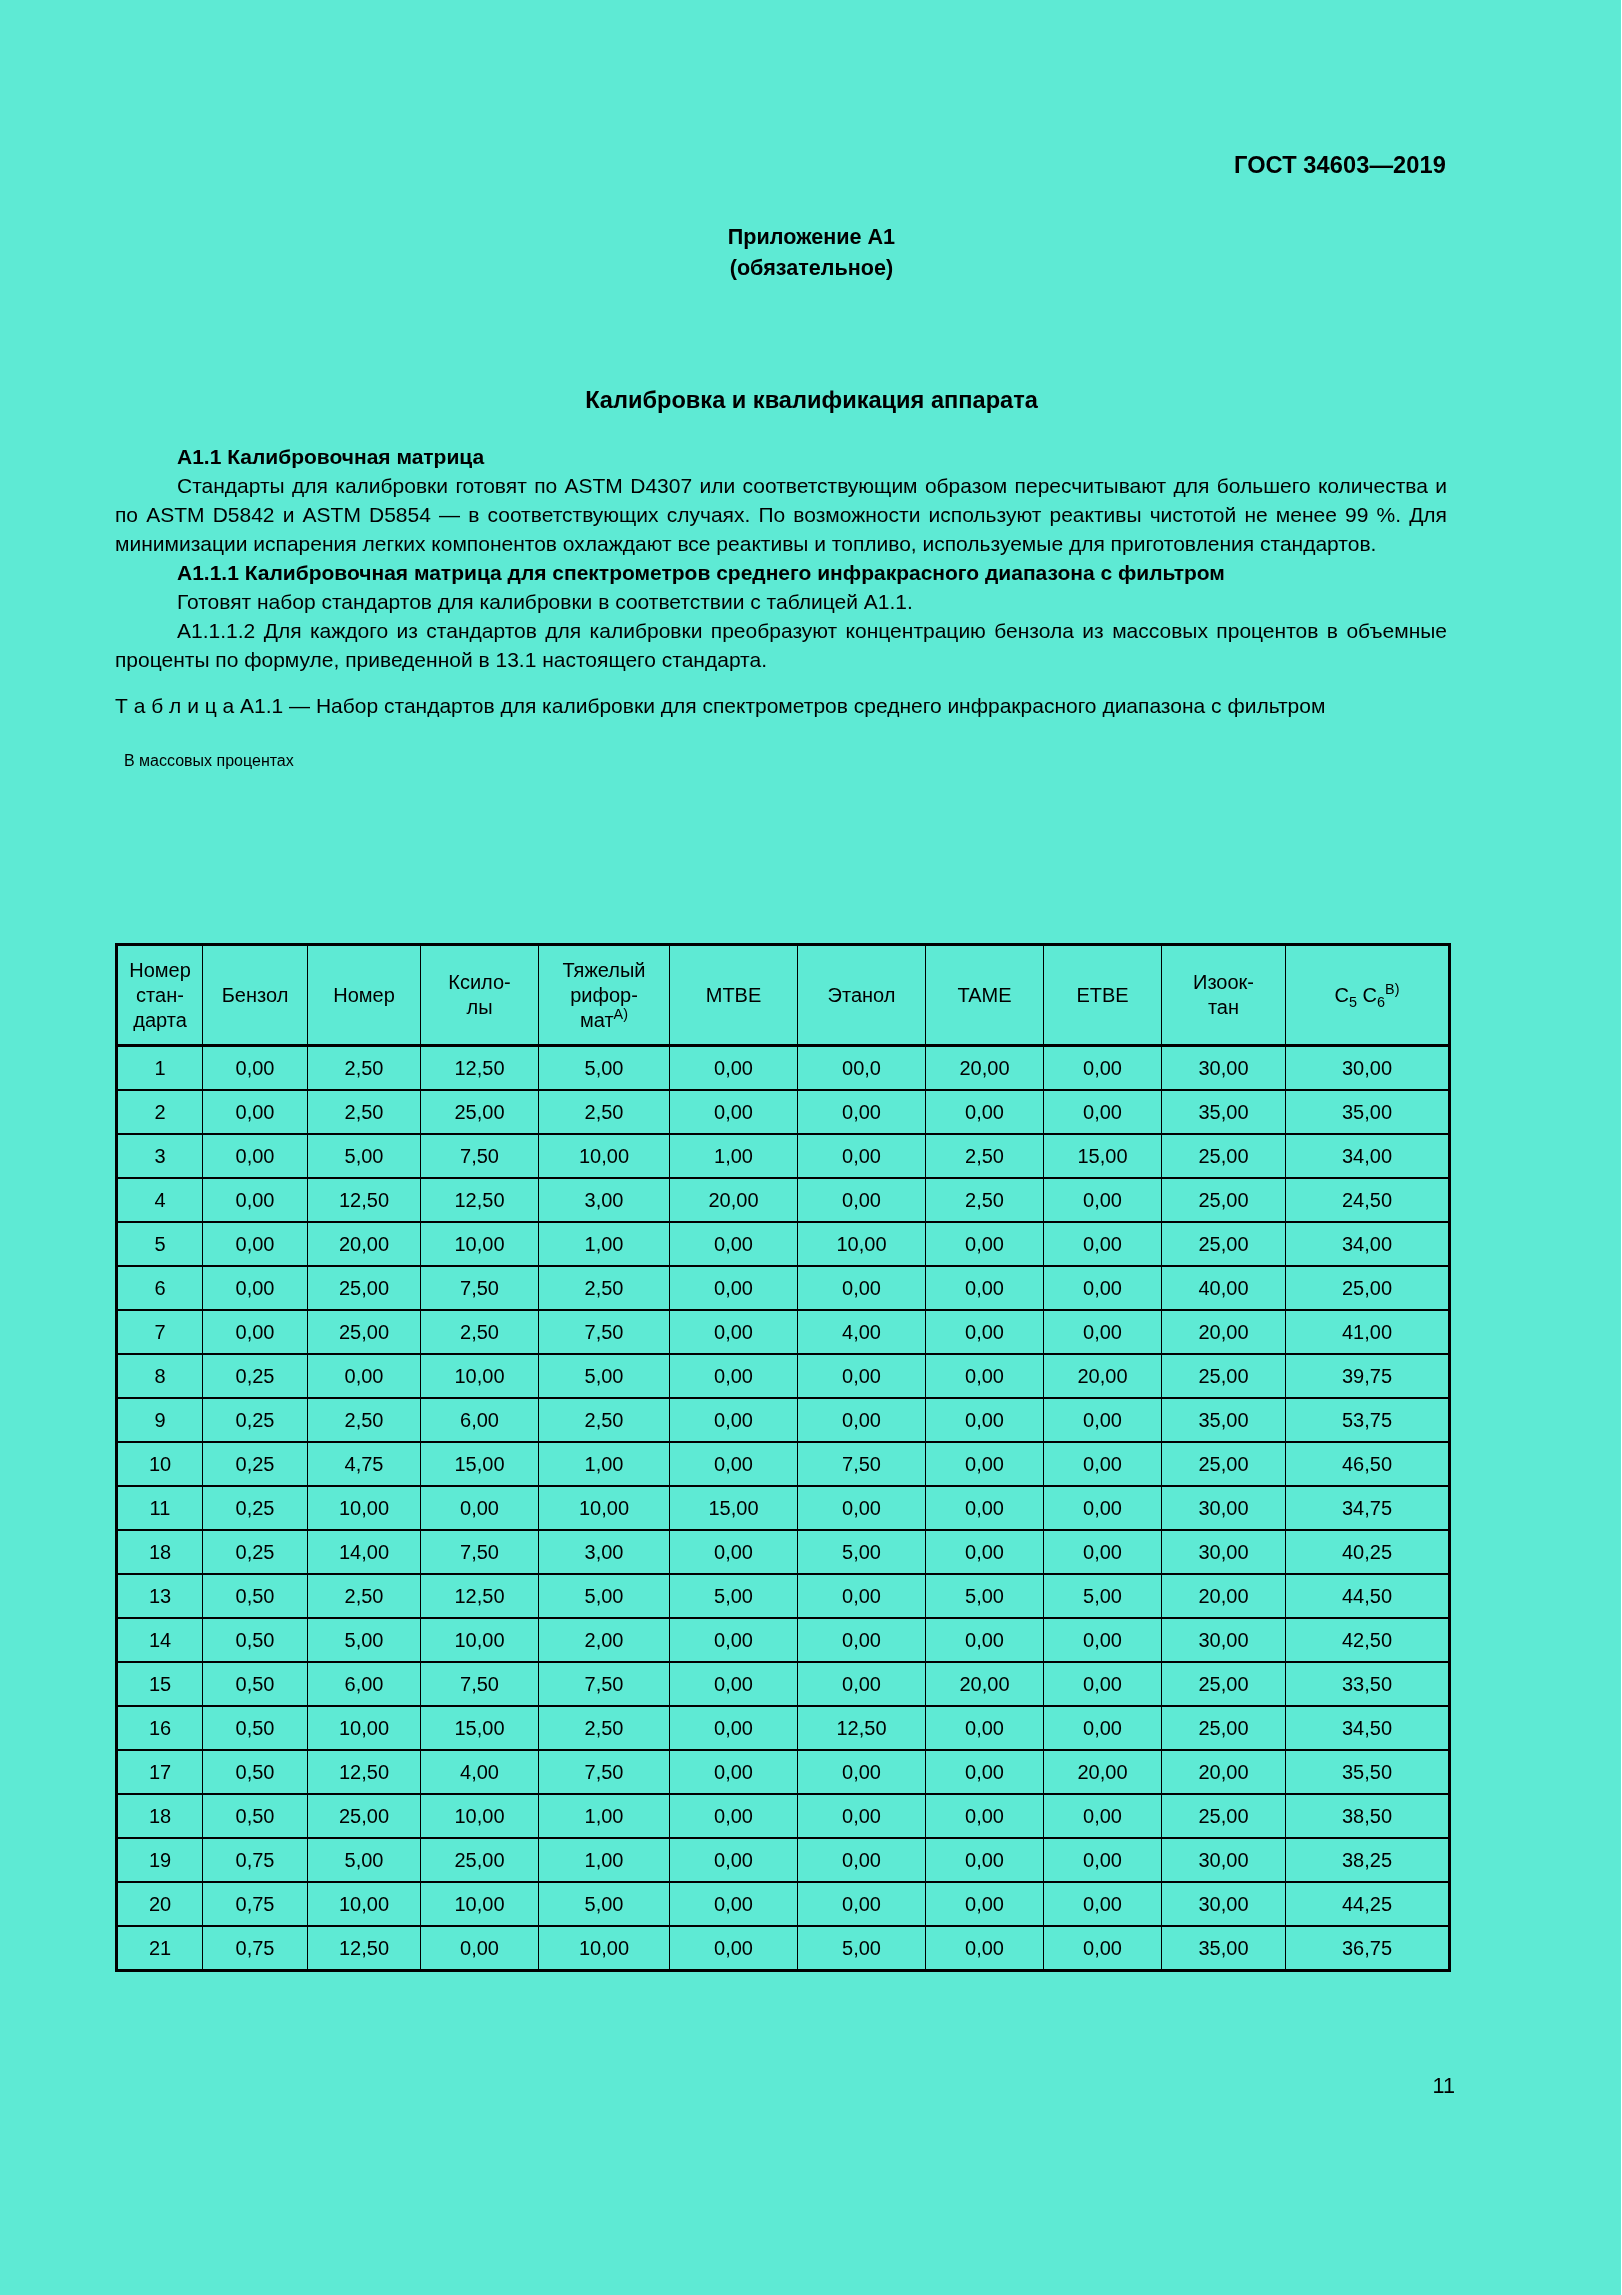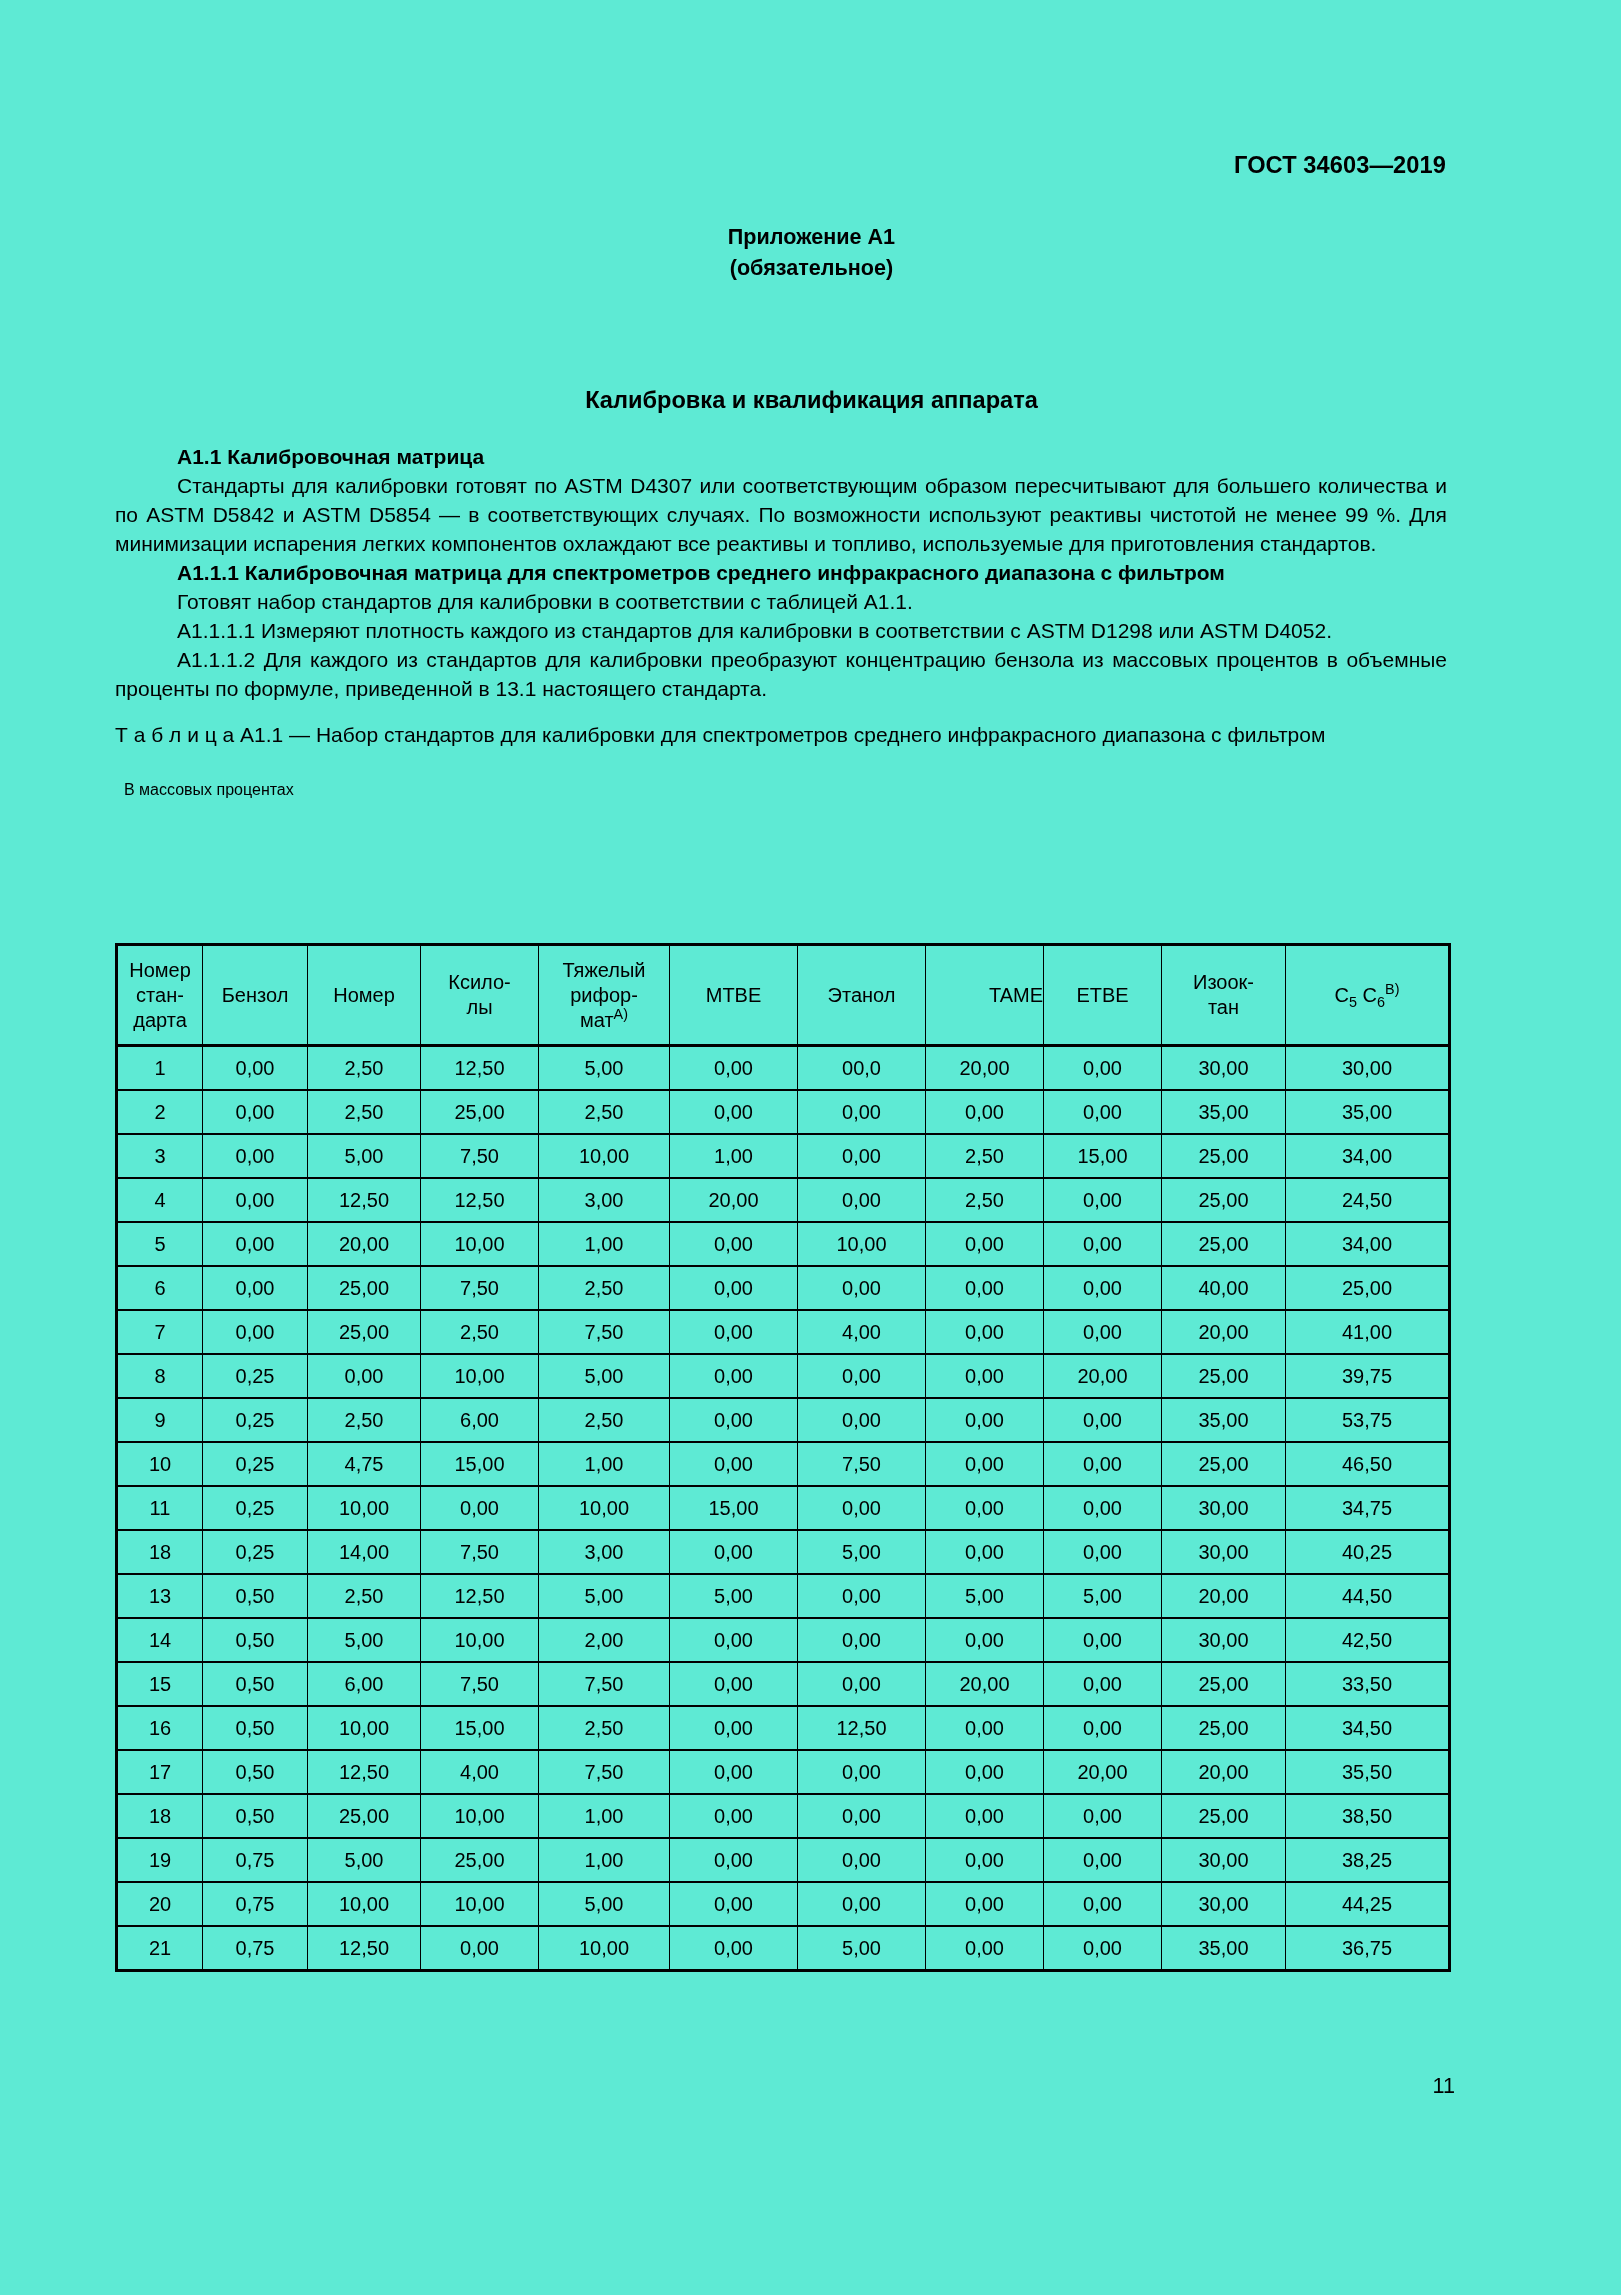--- a/index.html
+++ b/index.html
@@ -182,21 +182,20 @@
   <div class="body-col">
 
     <p class="para-head">А1.1 Калибровочная матрица</p>
 
     <p class="para">Стандарты для калибровки готовят по ASTM D4307 или соответствующим образом пересчитывают для большего количества и по ASTM D5842 и ASTM D5854 — в соответствующих случаях. По возможности используют реактивы чистотой не менее 99 %. Для минимизации испарения легких компонентов охлаждают все реактивы и топливо, используемые для приготовления стандартов.</p>
 
     <p class="para-head">А1.1.1 Калибровочная матрица для спектрометров среднего инфракрасного диапазона с фильтром</p>
 
     <p class="para">Готовят набор стандартов для калибровки в соответствии с таблицей А1.1.</p>
 
-    <p class="para">А1.1.1.1 Измеряют плотность каждого из стандартов для калибровки в соответствии с ASTM D1298 или ASTM D4052.</p>
 
     <p class="para">А1.1.1.2 Для каждого из стандартов для калибровки преобразуют концентрацию бензола из массовых процентов в объемные проценты по формуле, приведенной в 13.1 настоящего стандарта.</p>
 
     <div class="spacer-sm"></div>
 
     <p class="table-caption">
       <span>Т а б л и ц а  А1.1</span><span> — </span><span>Набор стандартов для калибровки для спектрометров среднего инфракрасного диапазона с фильтром</span>
     </p>
 
     <div class="spacer-sm"></div>
@@ -256,21 +255,21 @@
                 <span style="display: block;">MTBE</span>
               </span>
             </th>
             <th>
               <span class="hdr-wrap">
                 <span style="display: block;">Этанол</span>
               </span>
             </th>
             <th>
               <span class="hdr-wrap">
-                <span style="display: block; text-align: right;">TAME</span>
+                <span style="display: block;">TAME</span>
               </span>
             </th>
             <th>
               <span class="hdr-wrap">
                 <span style="display: block;">ETBE</span>
               </span>
             </th>
             <th>
               <span class="hdr-wrap">
                 <span style="display: block;">Изоок-</span>

